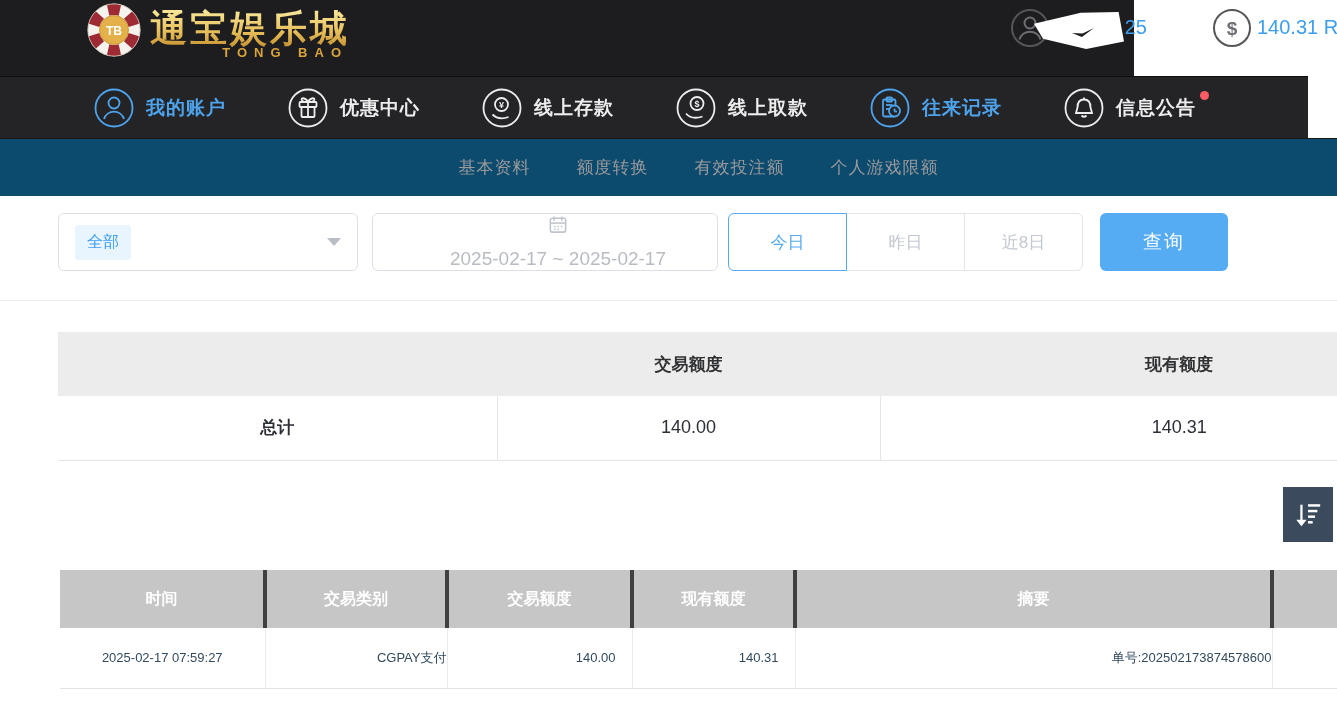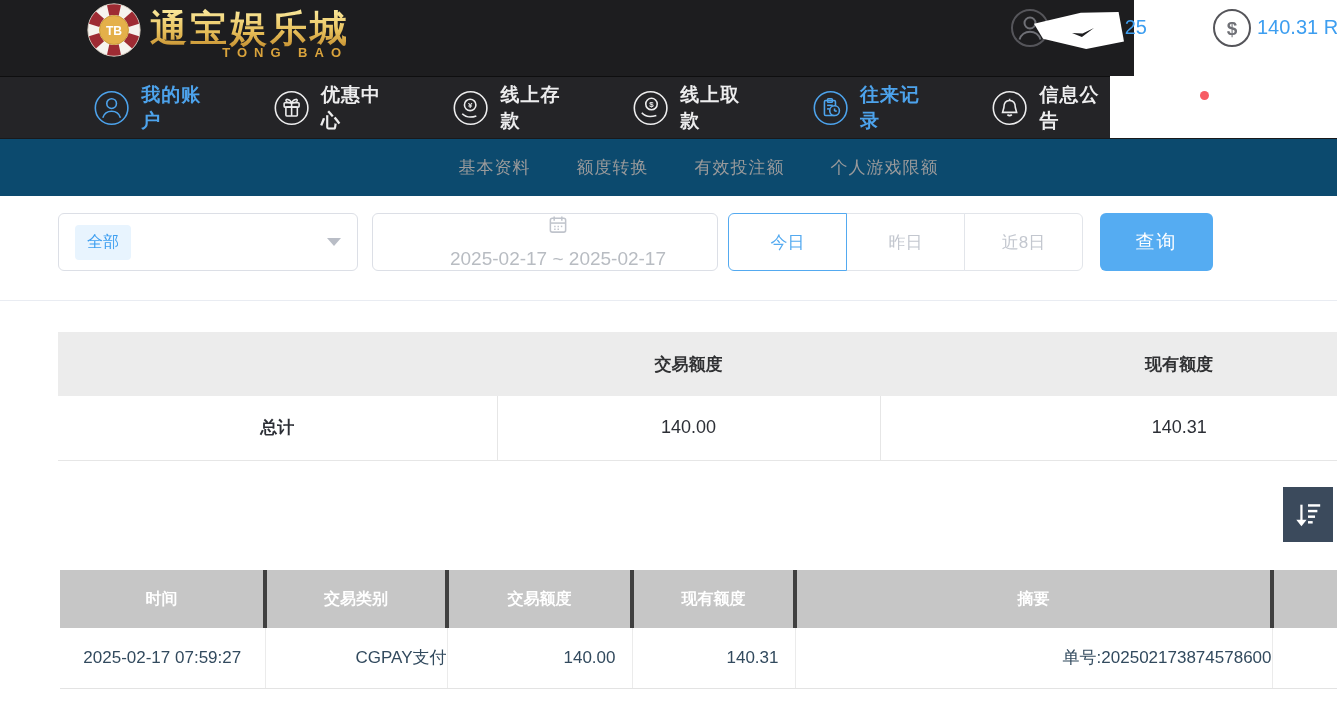--- a/index.html
+++ b/index.html
@@ -21,21 +21,21 @@
   .dollar-icon { left:1212px; }
   .username { position:absolute; left:1095px; top:16px; width:52px; text-align:right;
               color:#3d9ef0; font-size:20px; }
   .balance { position:absolute; left:1257px; top:16px; color:#3d9ef0; font-size:20px; white-space:nowrap; }
   .scribble { position:absolute; left:1034px; top:12px; width:90px; height:37px; background:#ffffff;
               clip-path:polygon(0% 32%, 52% 2%, 94% 0%, 100% 80%, 58% 100%, 10% 72%); }
   .scribble-mark { position:absolute; left:1072px; top:28px; width:22px; height:9px; background:#1d1d1f;
               clip-path:polygon(0 55%, 45% 100%, 100% 0%, 48% 62%); }
 
   
-  .navbar { position:absolute; left:0; top:76px; width:1110px; height:62px; background:#242427;
+  .navbar { position:absolute; left:0; top:76px; width:1308px; height:62px; background:#242427;
             border-top:1px solid #0e0e0f; display:flex; align-items:center; padding-left:94px; gap:62px; }
   .nav-item { display:flex; align-items:center; gap:12px; color:#ededee; cursor:pointer; }
   .nav-item .label { font-size:19px; font-weight:600; letter-spacing:1px; }
   .nav-item svg { display:block; }
   .nav-item.active { color:#4da3ec; }
   .red-dot { position:absolute; left:1200px; top:14px; width:9px; height:9px; border-radius:50%;
              background:#f75c64; }
 
   
   .subnav { position:absolute; left:0; top:138px; width:1337px; height:58px; background:#0c4a6e;
@@ -54,21 +54,21 @@
               border:1px solid #dcdfe6; border-radius:6px; background:#fff;
               display:flex; align-items:center; gap:13px; padding-left:26px;
               color:#b8bcc2; font-size:19px;flex-direction:column; }
   .btn-group { position:absolute; left:728px; top:213px; height:58px; display:flex; }
   .qr-btn { width:119px; height:58px; background:#fff; border:1px solid #e2e5ea; margin-left:-1px;
             font-size:17px; color:#c3c7cf; display:flex; align-items:center; justify-content:center;
             cursor:pointer; }
   .qr-btn:first-child { border-radius:6px 0 0 6px; margin-left:0; }
   .qr-btn:last-child { border-radius:0 6px 6px 0; }
   .qr-btn.active { border:1px solid #54aaf0; color:#54aaf0; z-index:2; }
-  .query-btn { position:absolute; left:1100px; top:213px; width:113px; height:58px; background:#55acf2;
+  .query-btn { position:absolute; left:1100px; top:213px; width:128px; height:58px; background:#55acf2;
                border:none; border-radius:6px; color:#fff; font-size:19px; letter-spacing:2px; cursor:pointer; }
   .divider { position:absolute; left:0; top:300px; width:1337px; height:1px; background:#e9ecf2; }
 
   
   table { border-collapse:collapse; table-layout:fixed; }
   .sum-table { position:absolute; left:58px; top:332px; width:1420px; }
   .sum-table th { height:64px; background:#ececec; font-size:17px; font-weight:700; color:#303133;
                   text-align:center; }
   .sum-table td { height:64px; text-align:center; font-size:18px; color:#2c2f36;
                   border-bottom:1px solid #e6e6e6; border-left:1px solid #e6e6e6; background:#fff; }
@@ -76,21 +76,21 @@
 
   
   .sort-btn { position:absolute; left:1283px; top:487px; width:50px; height:55px; background:#3b4a5c;
               display:flex; align-items:center; justify-content:center; cursor:pointer; border:none; }
 
   
   .rec-table { position:absolute; left:60px; top:570px; width:1420px; }
   .rec-table th { height:58px; background:#c6c6c6; color:#fff; font-size:16px; font-weight:700;
                   text-align:center; border-left:4px solid #404040; }
   .rec-table th:first-child { border-left:none; }
-  .rec-table td { height:60px; font-size:17px; color:#324a5e; background:#fff;
+  .rec-table td { height:60px; font-size:13px; color:#324a5e; background:#fff;
                   border-left:1px solid #ebebeb; border-bottom:1px solid #e3e3e3; }
   .rec-table td:first-child { border-left:none; }
   .al-c { text-align:center; }
   .al-l { text-align:right; padding-left:14px; }
   .al-r { text-align:right; padding-right:16px; }
 </style>
 </head>
 <body>
 
 <div class="topbar">

